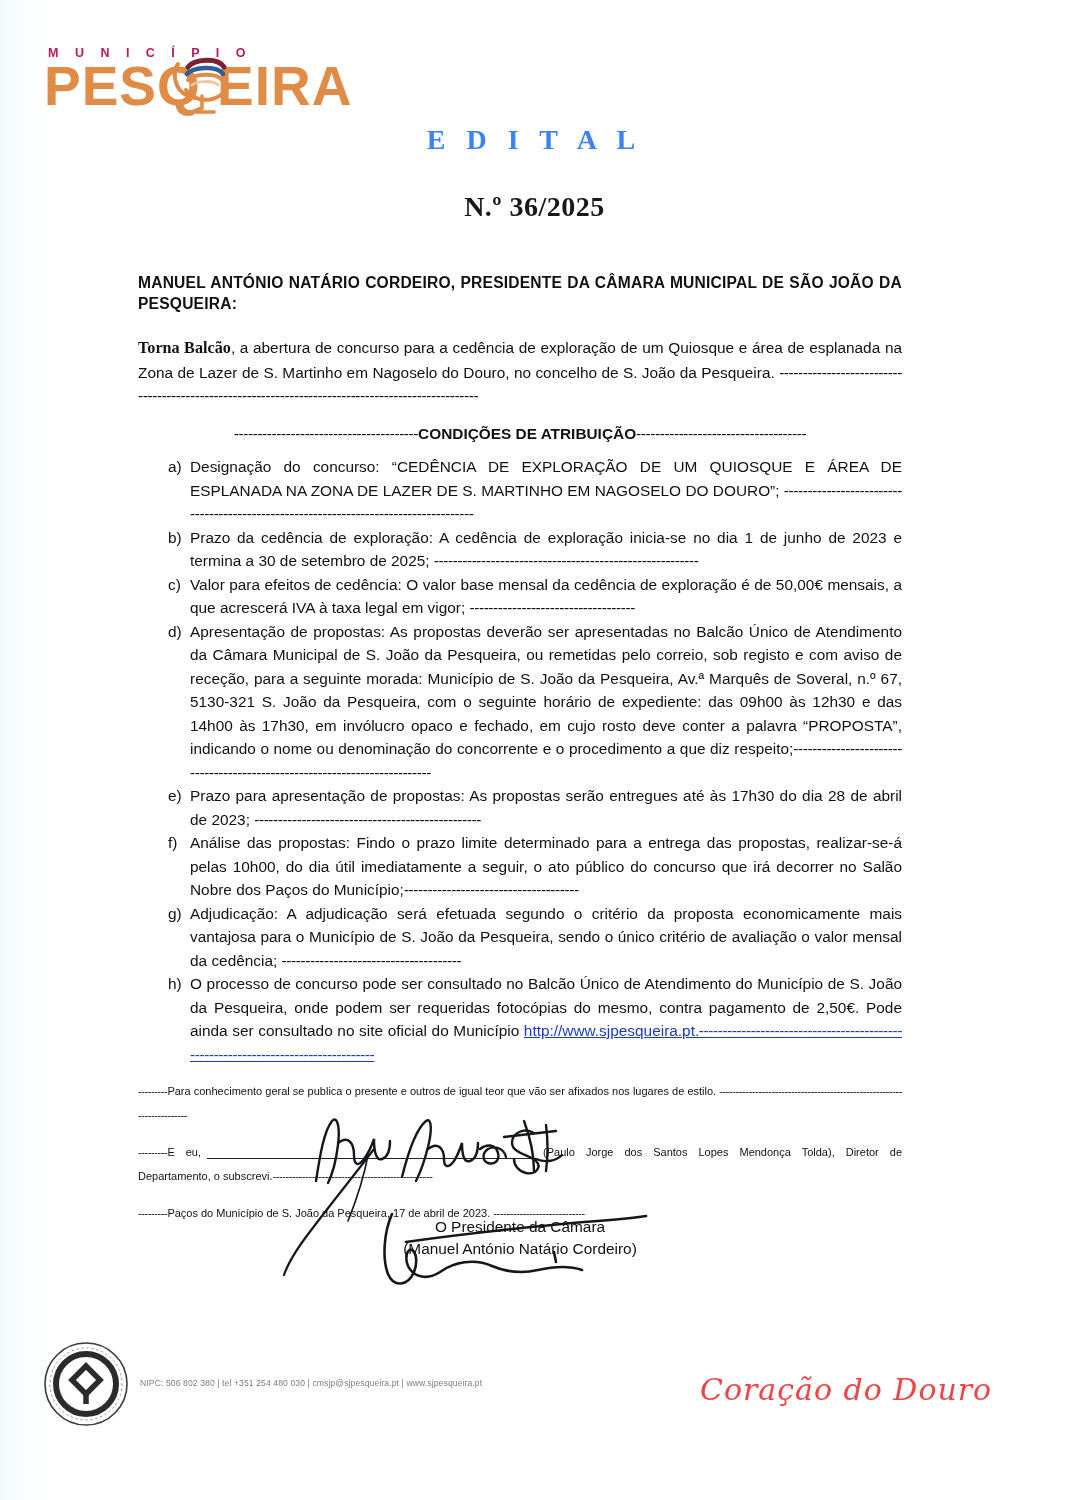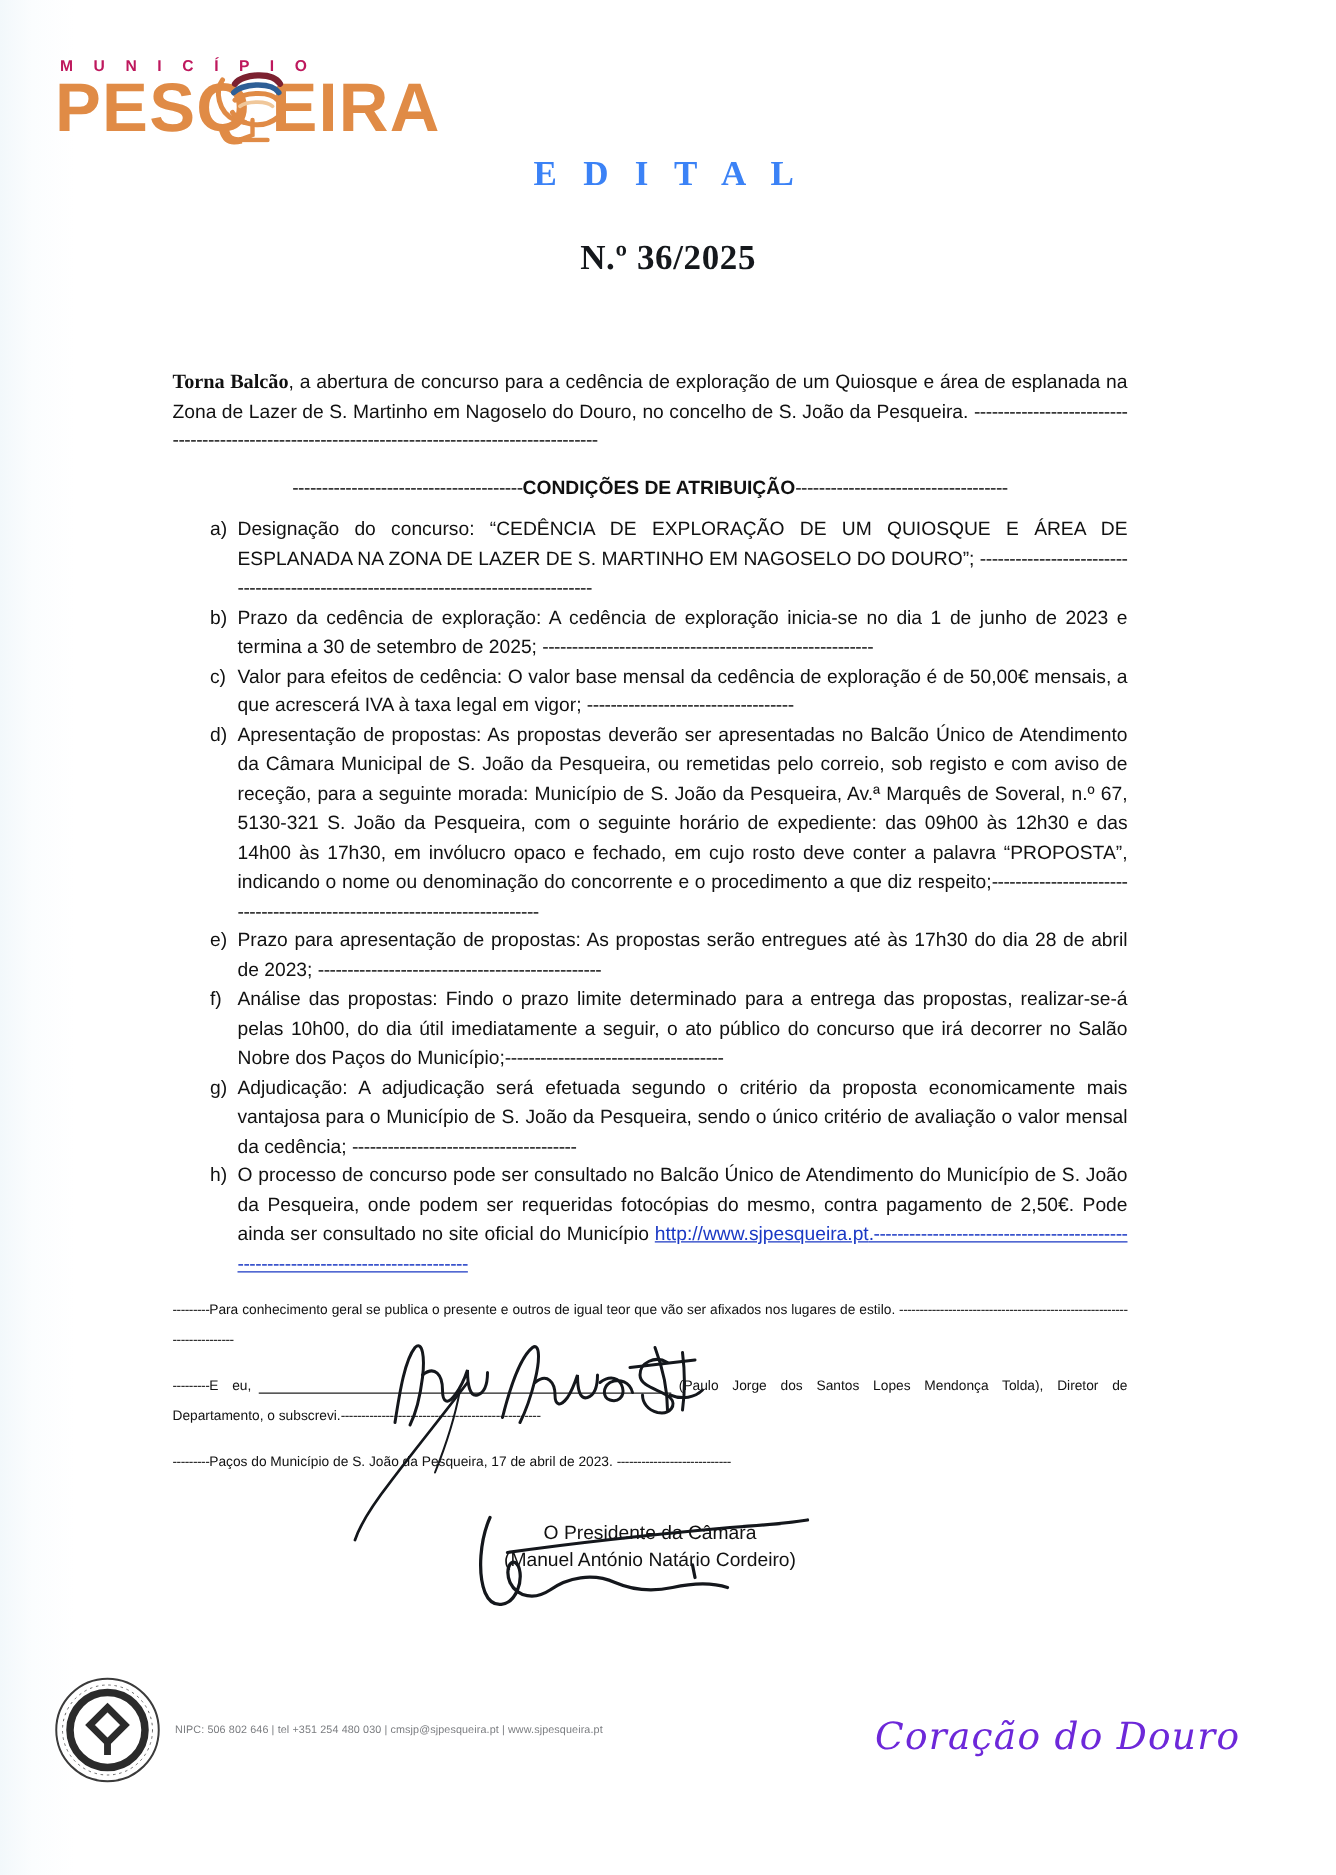--- a/index.html
+++ b/index.html
@@ -96,21 +96,21 @@
 
   
   .seal{position:absolute;left:40px;top:1338px;width:92px;height:92px;}
   .footer-text{
     position:absolute;left:140px;top:1376px;width:470px;
     font-size:8.6px;line-height:14px;color:#7b7d80;letter-spacing:0.1px;
   }
   .coracao{position:absolute;left:700px;top:1372px;width:260px;height:66px;}
   .coracao .sc{
     font-family:"DejaVu Serif", serif;font-style:italic;font-size:30px;
-    color:#6d28d9;letter-spacing:1px;white-space:nowrap;
+    color:#ef4444;letter-spacing:1px;white-space:nowrap;
   }
 </style>
 </head>
 <body>
 
 <div class="page">
 
   <div class="logo-block">
     <div class="logo-municipio">M U N I C Í P I O</div>
     <div class="logo-word">
@@ -126,20 +126,21 @@
         <path d="M26 31 C31 27 47 26 52 31" stroke="#f0c79a" stroke-width="3" fill="none" stroke-linecap="round"></path>
       </svg>
     </div>
   </div>
 
   <div class="edital">E D I T A L</div>
   <div class="numero">N.º 36/2025</div>
 
   <div class="content">
 
+    <div class="intro-title">MANUEL ANTÓNIO NATÁRIO CORDEIRO, PRESIDENTE DA CÂMARA MUNICIPAL DE SÃO JOÃO DA PESQUEIRA:</div>
 
     <div class="gap-22"></div>
 
     <p class="para"><span class="torna">Torna Balcão</span><span>, a abertura de concurso para a cedência de exploração de um Quiosque e área de esplanada na Zona de Lazer de S. Martinho em Nagoselo do Douro, no concelho de S. João da Pesqueira. </span><span class="dash">--------------------------------------------------------------------------------------------------</span></p>
 
     <div class="gap-14"></div>
 
     <p class="center-head"><span class="dash">---------------------------------------</span><b>CONDIÇÕES DE ATRIBUIÇÃO</b><span class="dash">------------------------------------</span></p>
 
     <div class="gap-10"></div>
@@ -226,20 +227,20 @@
 
   <svg class="seal" viewBox="0 0 92 92">
     <circle cx="46" cy="46" r="41" fill="none" stroke="#3b3b3b" stroke-width="1.6"></circle>
     <circle cx="46" cy="46" r="30" fill="none" stroke="#2b2b2b" stroke-width="6"></circle>
     <path d="M46 28 L60 42 L46 56 L32 42 Z" fill="none" stroke="#2b2b2b" stroke-width="5.5"></path>
     <path d="M46 56 L46 66" stroke="#2b2b2b" stroke-width="5.5"></path>
     <circle cx="46" cy="46" r="36" fill="none" stroke="#6a6a6a" stroke-width="0.8" stroke-dasharray="2 3"></circle>
   </svg>
 
   <div class="footer-text">
-    <div>NIPC: 506 802 646 | tel +351 254 480 030 | cmsjp@sjpesqueira.pt | www.sjpesqueira.pt</div>
+    <div>NIPC: 506 802 380 | tel +351 254 480 030 | cmsjp@sjpesqueira.pt | www.sjpesqueira.pt</div>
   </div>
 
   <div class="coracao">
     <div class="sc">Coração do Douro</div>
   </div>
 
 </div>
 
 </body></html>

